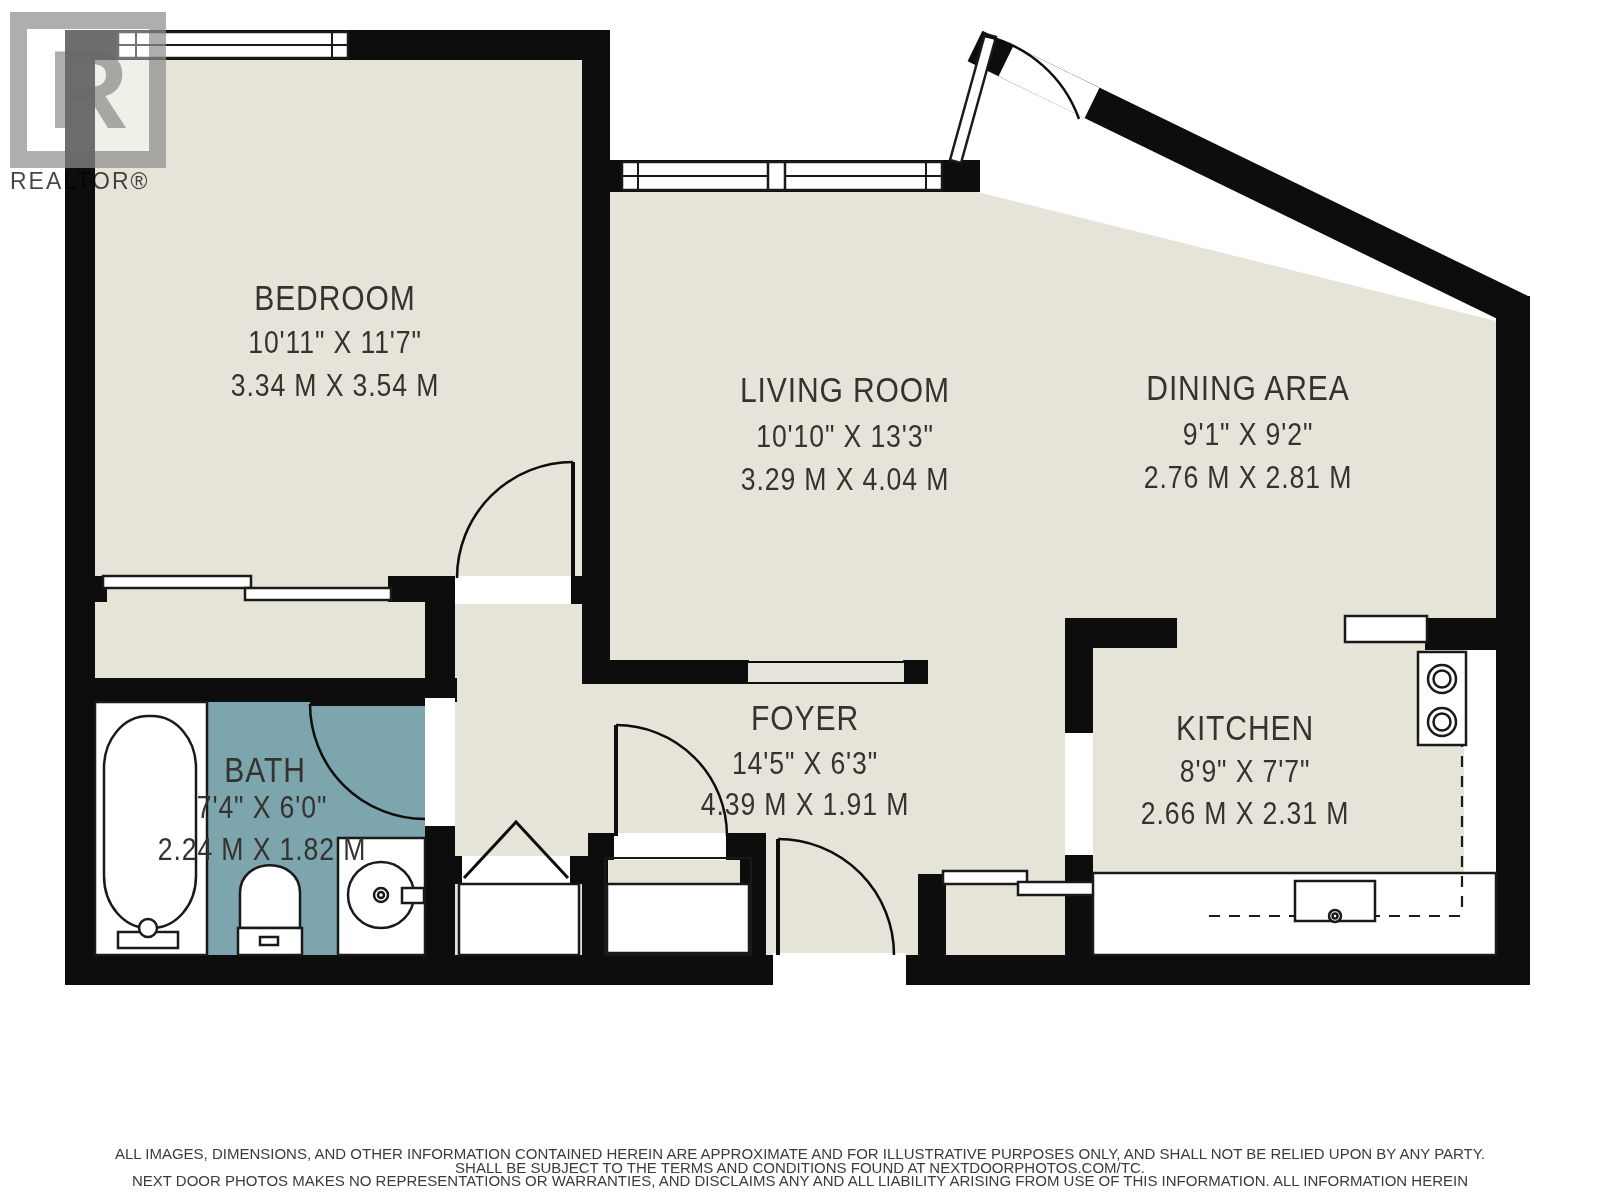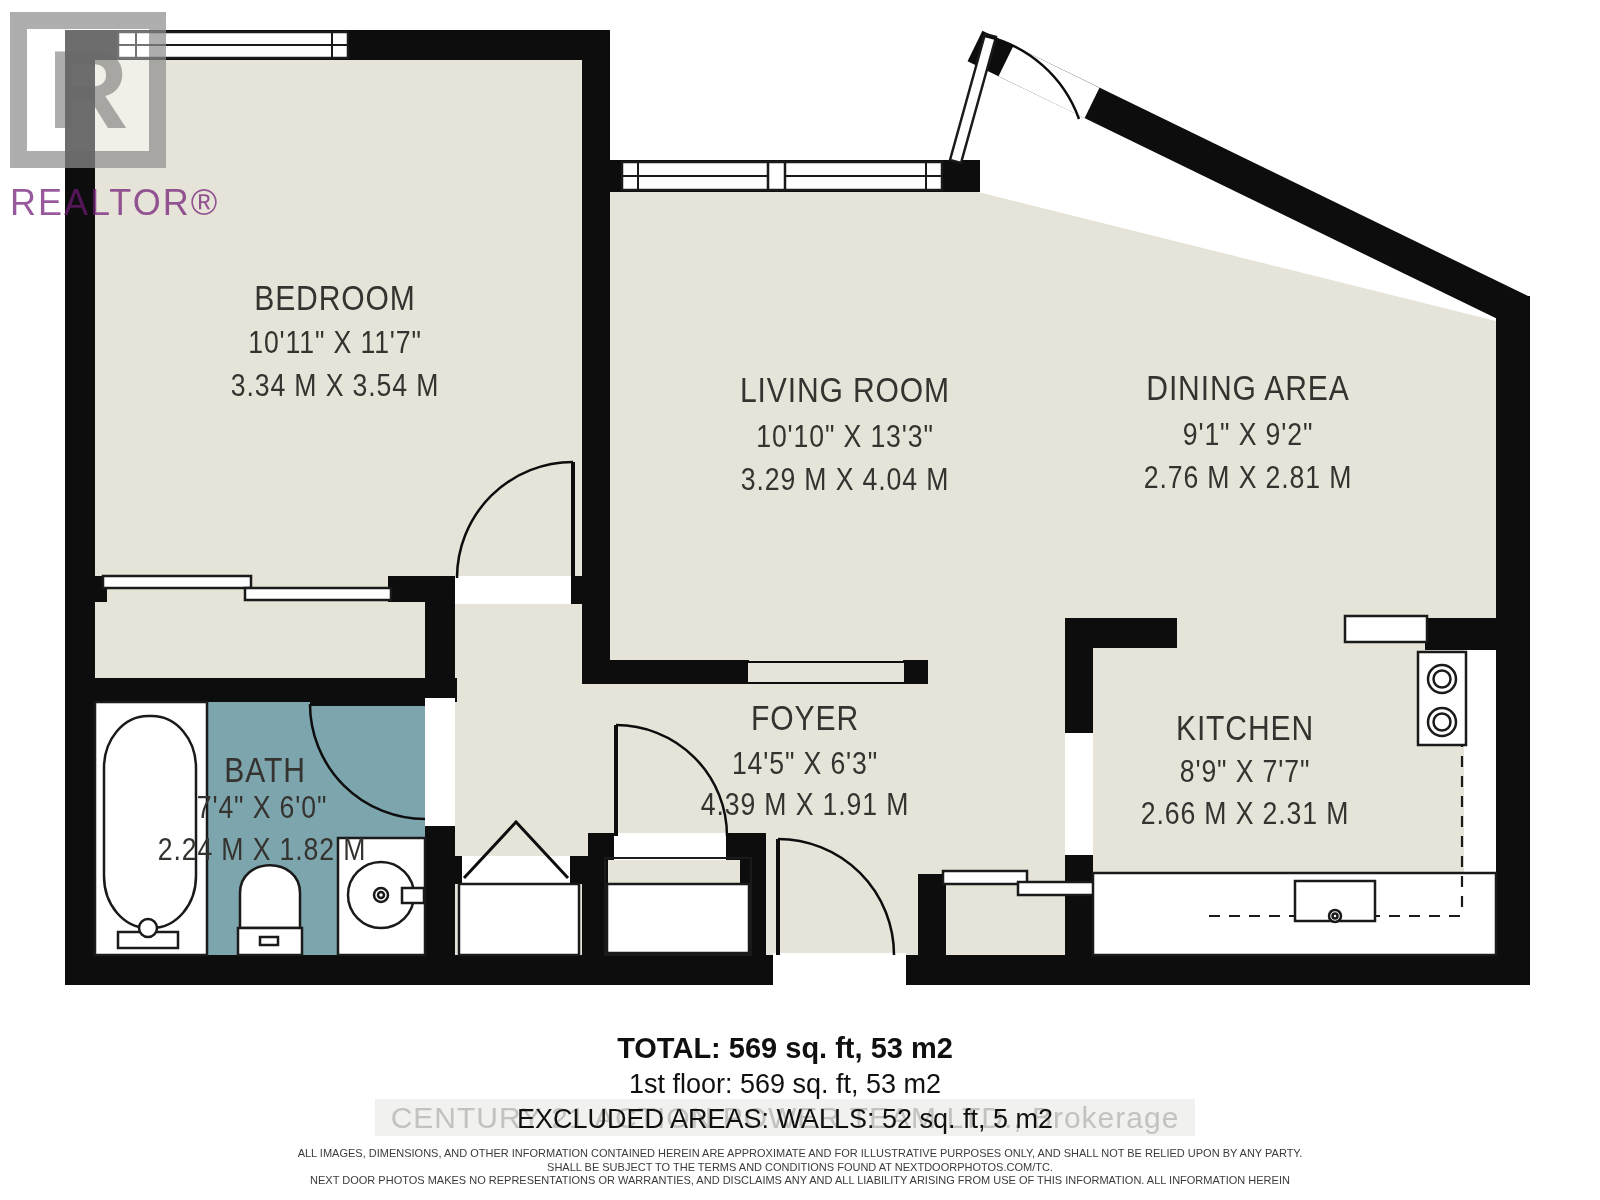--- a/index.html
+++ b/index.html
@@ -13,29 +13,29 @@
   .doorarc{stroke:#0d0d0d;stroke-width:2.5;fill:none;}
   .doorleaf{stroke:#0d0d0d;stroke-width:4;fill:none;}
   .dashed{stroke:#1a1a1a;stroke-width:2.2;fill:none;stroke-dasharray:11 9;}
   .room-name{font-size:35px;fill:#35332f;letter-spacing:1px;}
   .room-dim{font-size:31px;fill:#35332f;letter-spacing:1px;}
   
   .realtor{position:absolute;top:12px;left:10px;z-index:5;opacity:.72;text-align:left;}
   .realtor-box{width:122px;height:122px;border:17px solid #8f8f8f;background:rgba(255,255,255,.55);
                display:flex;align-items:center;justify-content:center;}
   .realtor-r{font-size:112px;font-weight:bold;color:#8f8f8f;line-height:1;}
-  .realtor-word{margin-top:14px;font-size:36px;letter-spacing:2px;color:#701a75;}
+  .realtor-word{margin-top:0;font-size:23px;letter-spacing:2px;color:#000000;}
   .watermark{position:absolute;top:1101px;left:0;width:1570px;text-align:center;z-index:2;
              font-size:30px;color:#c2c2bf;letter-spacing:1px;}
   .watermark span{background:rgba(229,229,226,.55);padding:2px 16px;}
   .summary{position:absolute;top:1032px;left:0;width:1570px;text-align:center;z-index:3;color:#101010;}
   .summary-total{font-weight:bold;font-size:29px;}
   .summary-line{font-size:27px;margin-top:4px;}
   .disclaimer{position:absolute;top:1147px;left:0;width:1600px;text-align:center;z-index:3;
-              font-size:11px;line-height:13.5px;color:#3b3b3b;}
+              font-size:15px;line-height:13.5px;color:#3b3b3b;}
 </style>
 </head>
 <body>
 
 <div class="stage">
 
   <svg class="plan-svg" width="1600" height="1200" viewBox="0 0 1600 1200">
 
     <polygon points="95,60 610,60 610,192 978,192 1500,322 1500,955 95,955" fill="#e6e4d9"></polygon>
     <rect x="95" y="698" width="330" height="257" fill="#7da5ad"></rect>
@@ -198,29 +198,21 @@
     </g>
   </svg>
 
   <div class="realtor">
     <div class="realtor-box">
       <span class="realtor-r">R</span>
     </div>
     <div class="realtor-word">REALTOR®</div>
   </div>
 
-  <div class="watermark">
-    <span>CENTURY 21 ACTION POWER TEAM LTD., Brokerage</span>
-  </div>
-
-  <div class="summary">
-    <div class="summary-total">TOTAL: 569 sq. ft, 53 m2</div>
-    <div class="summary-line">1st floor: 569 sq. ft, 53 m2</div>
-    <div class="summary-line">EXCLUDED AREAS: WALLS: 52 sq. ft, 5 m2</div>
-  </div>
+
 
   <div class="disclaimer">
     <div>ALL IMAGES, DIMENSIONS, AND OTHER INFORMATION CONTAINED HEREIN ARE APPROXIMATE AND FOR ILLUSTRATIVE PURPOSES ONLY, AND SHALL NOT BE RELIED UPON BY ANY PARTY.</div>
     <div>SHALL BE SUBJECT TO THE TERMS AND CONDITIONS FOUND AT NEXTDOORPHOTOS.COM/TC.</div>
     <div>NEXT DOOR PHOTOS MAKES NO REPRESENTATIONS OR WARRANTIES, AND DISCLAIMS ANY AND ALL LIABILITY ARISING FROM USE OF THIS INFORMATION. ALL INFORMATION HEREIN</div>
   </div>
 
 </div>
 
 </body></html>

